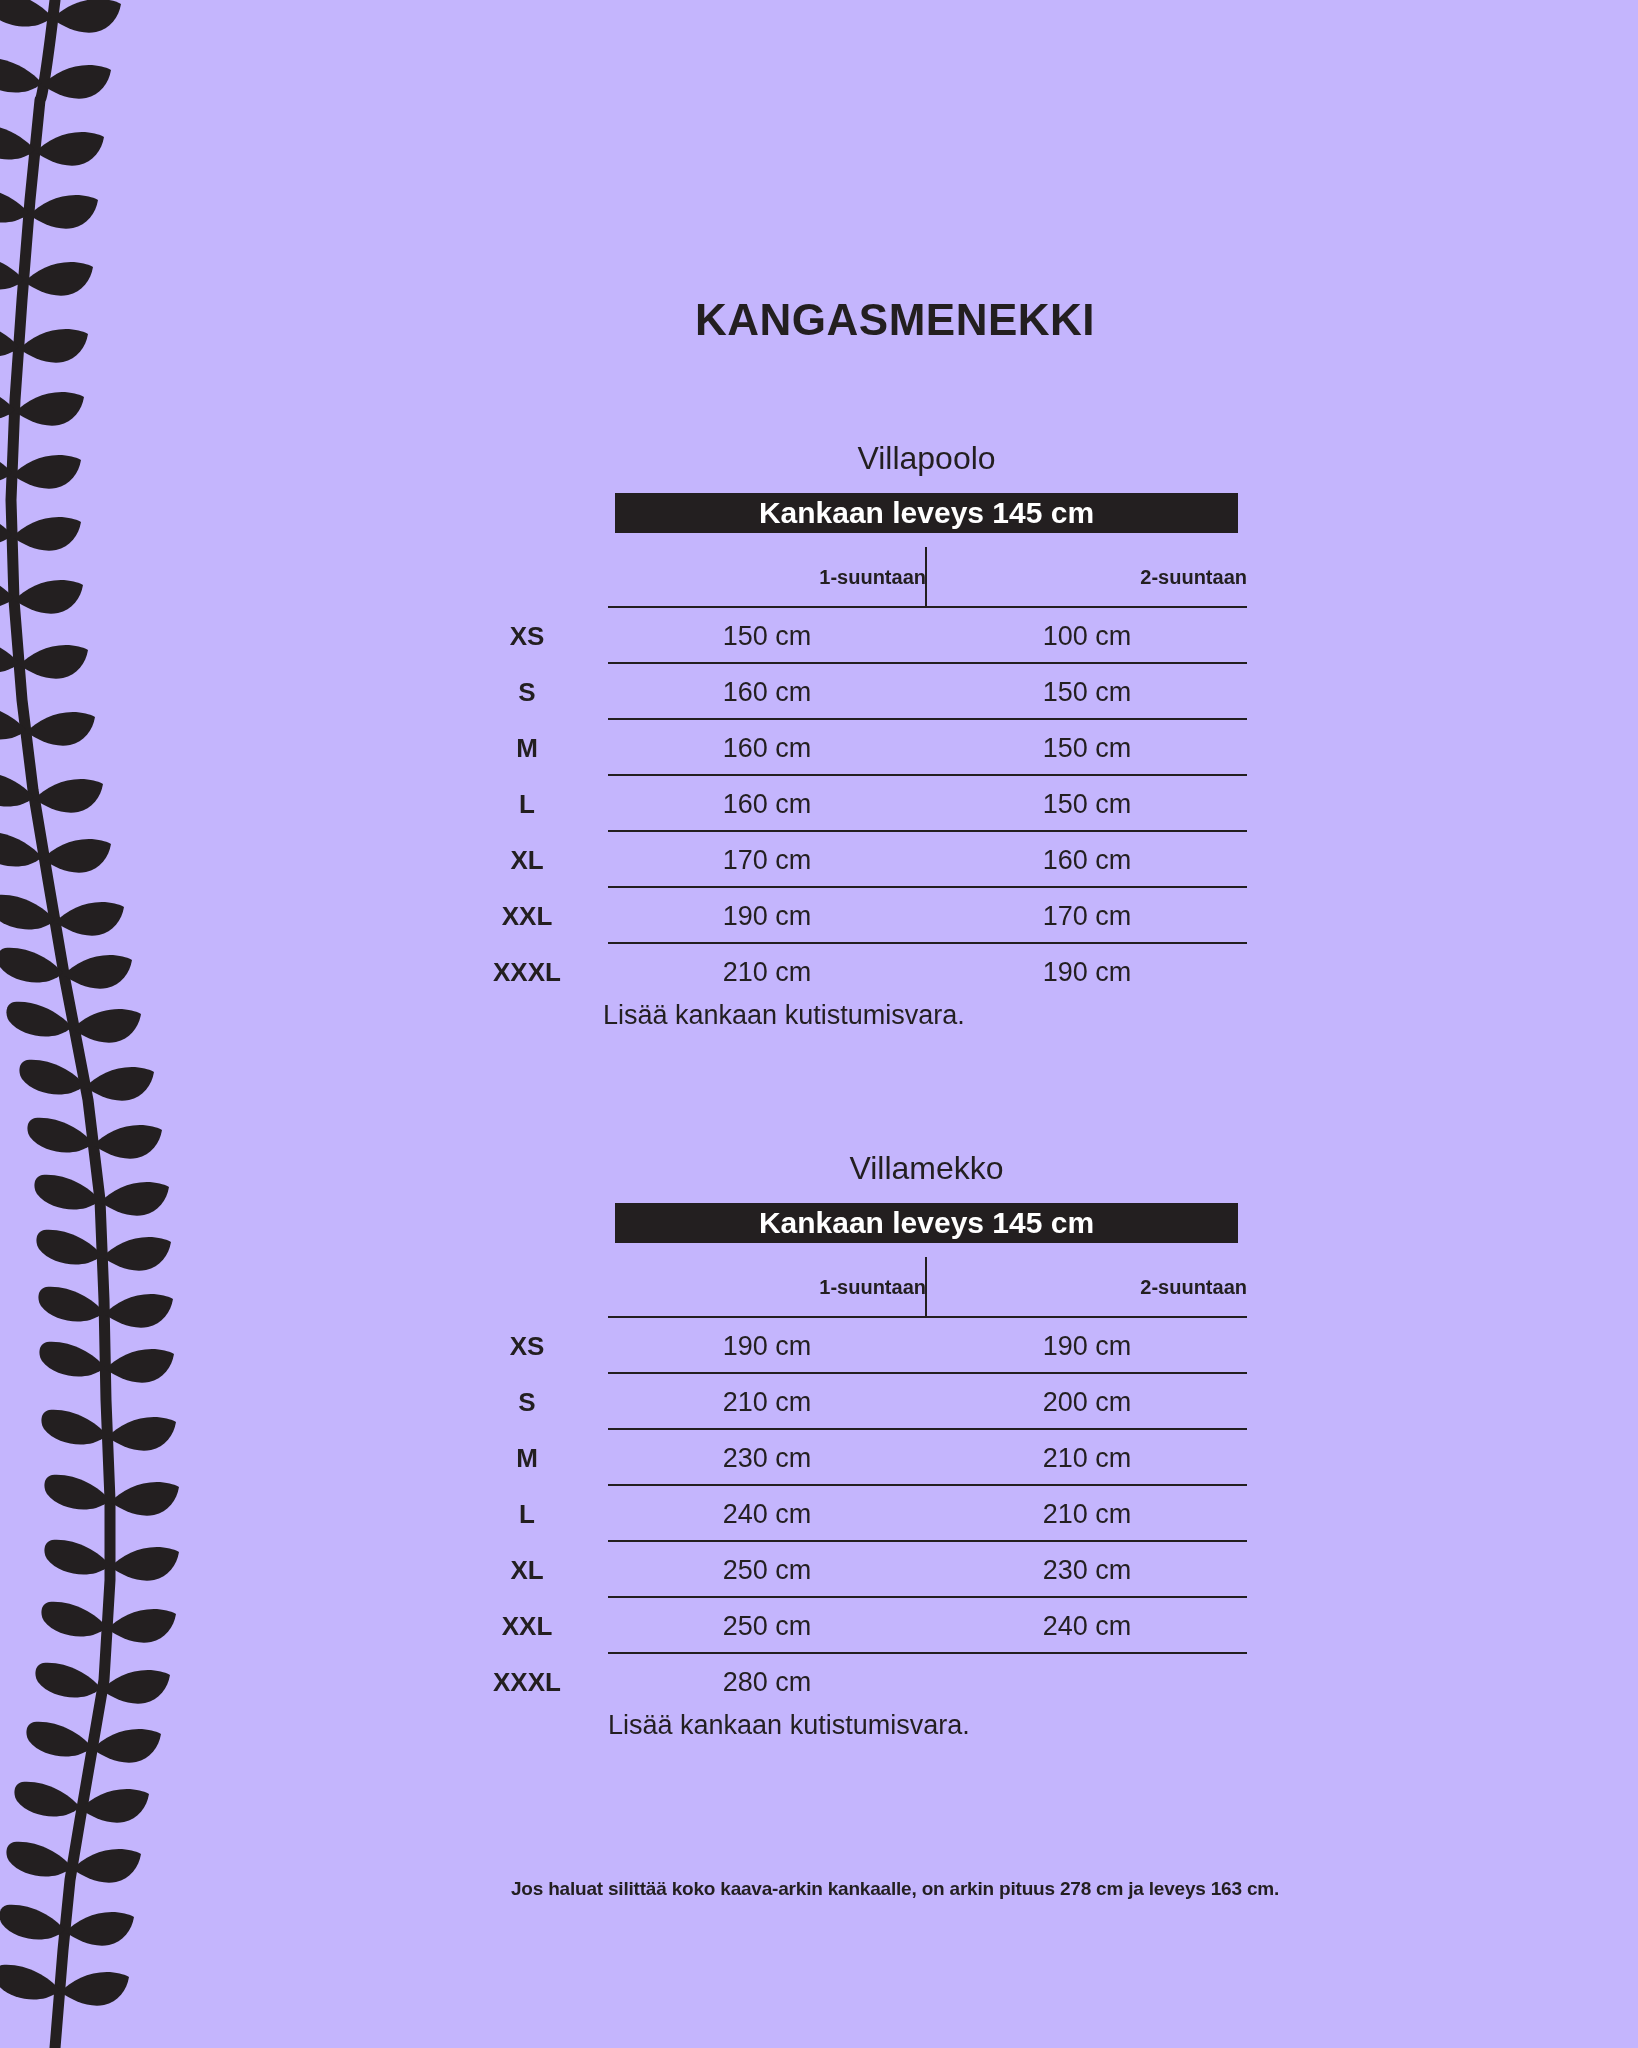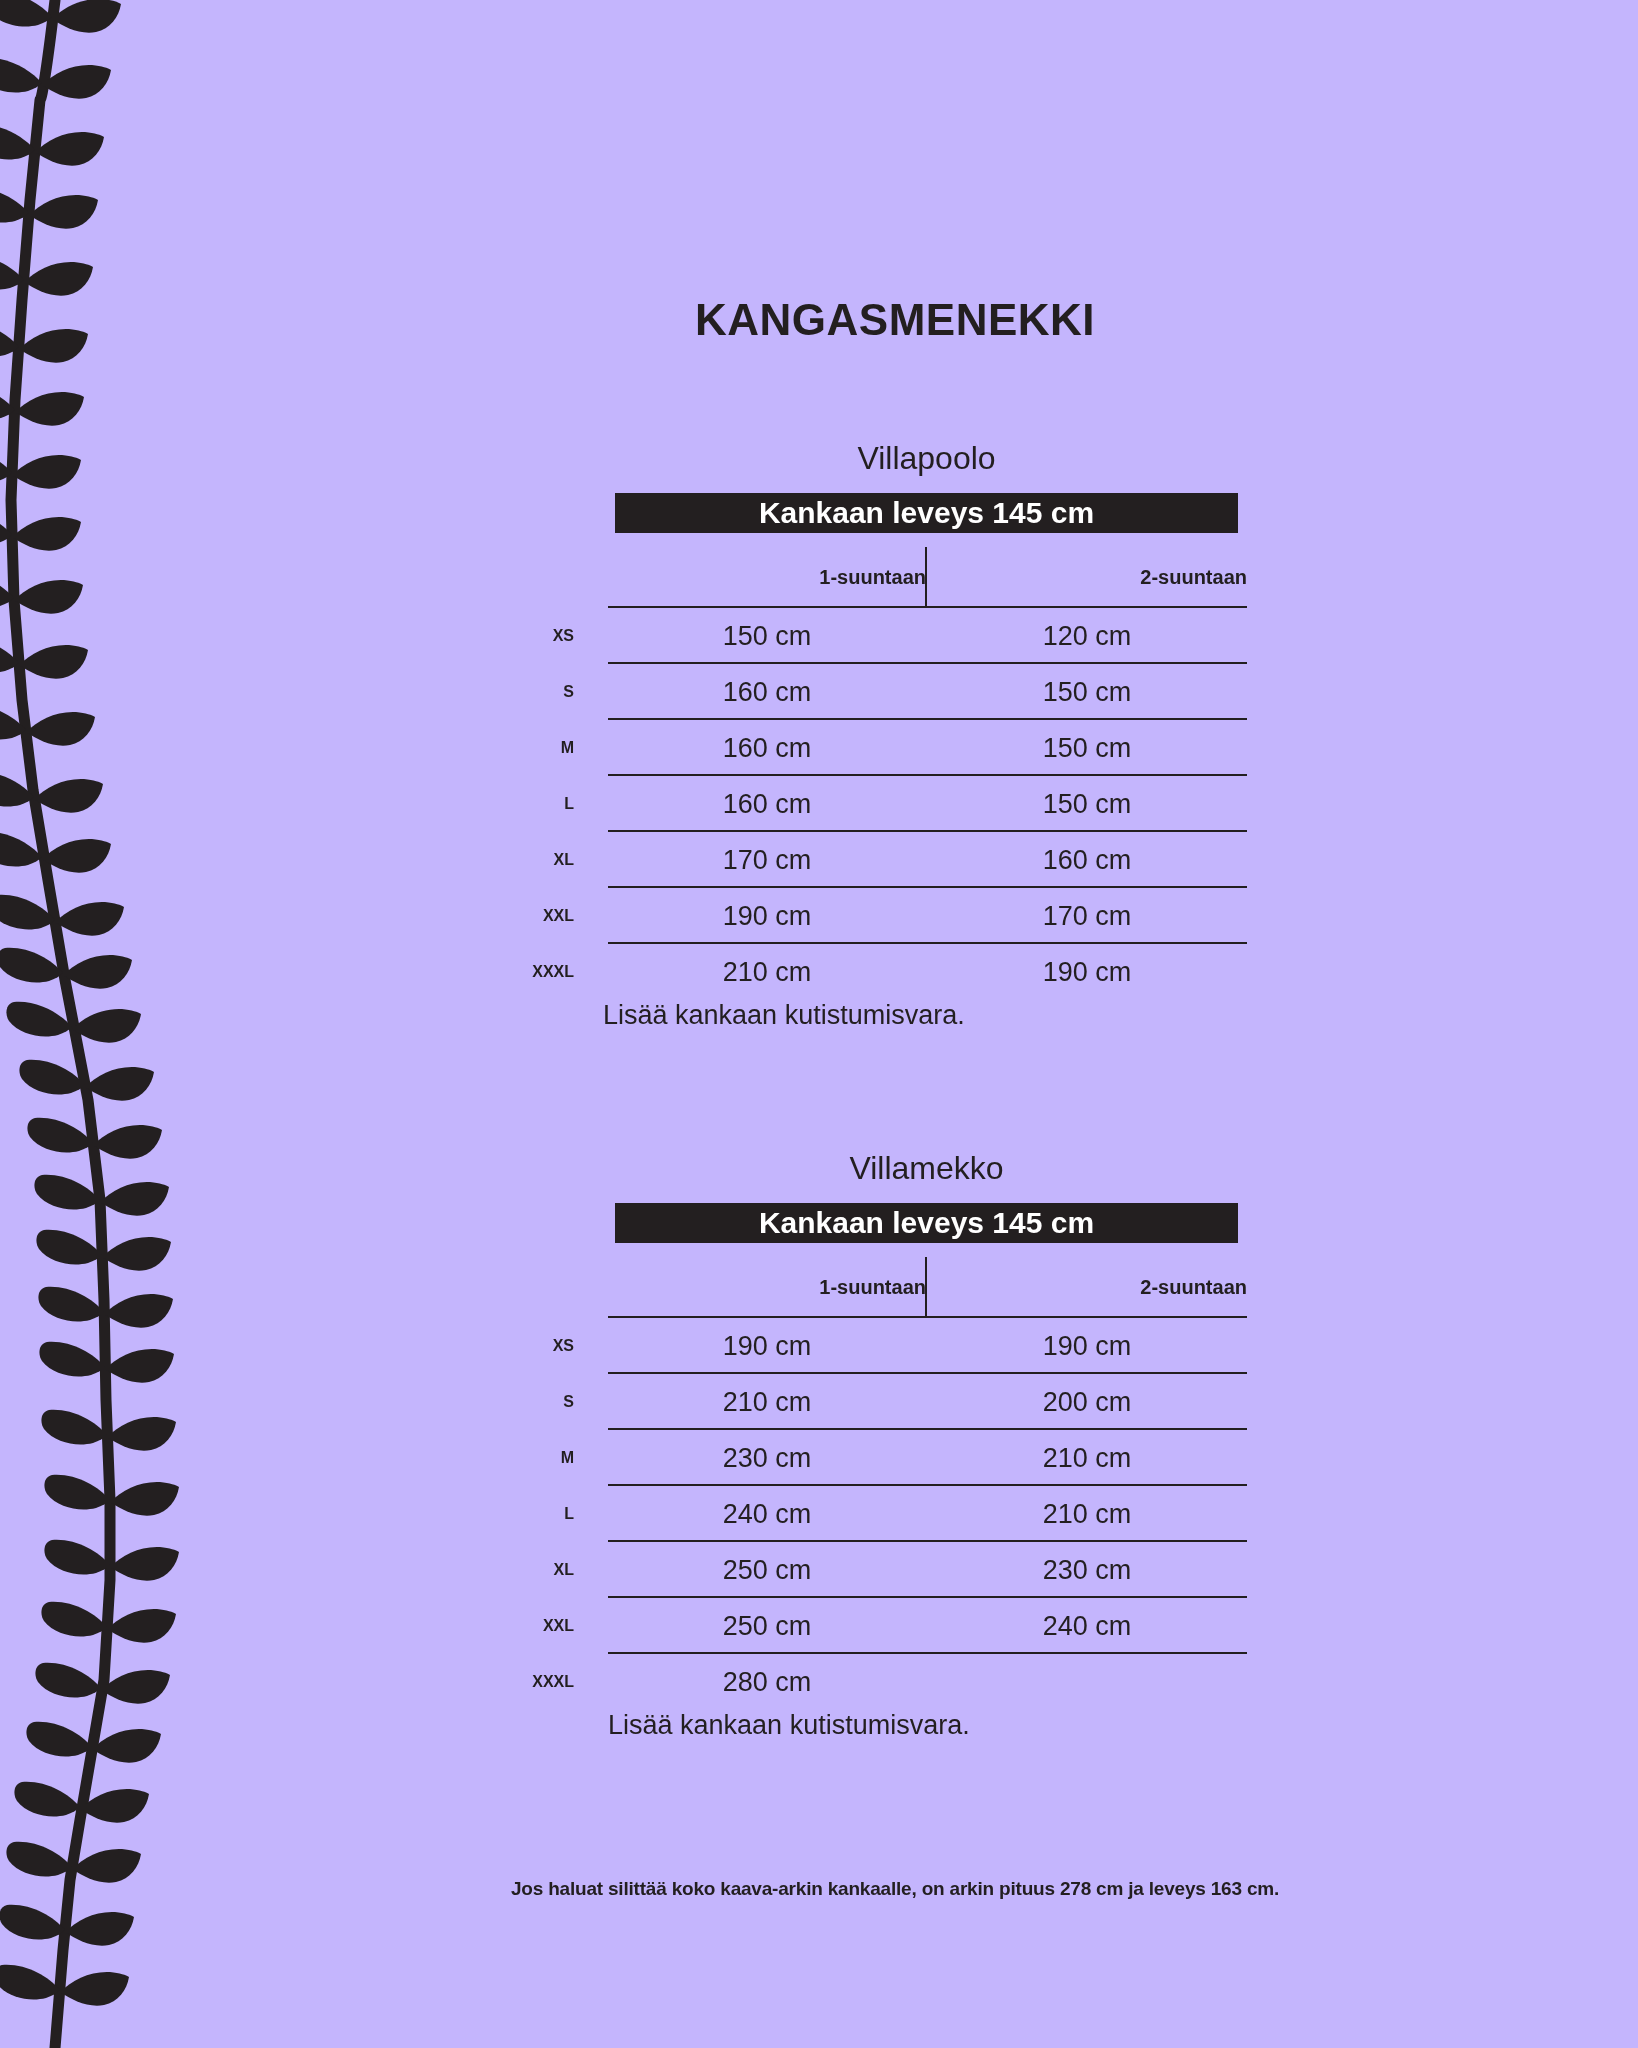--- a/index.html
+++ b/index.html
@@ -15,21 +15,21 @@
                text-align: center; font-size: 32px; font-weight: 400; }
   .bar { left: 615px; top: 0; width: 623px; height: 40px; background: #231f20; color: #ffffff;
          text-align: center; line-height: 40px; font-size: 30px; font-weight: 600; }
   .hdr { top: 54px; height: 60px; line-height: 60px; text-align: right; font-size: 20px; font-weight: 600; }
   .hdr.c1 { left: 608px; width: 318px; }
   .hdr.c2 { left: 927px; width: 320px; }
   .vdiv { left: 925px; top: 54px; width: 2px; height: 60px; background: #231f20; }
   .hline { left: 608px; width: 639px; height: 2px; background: #231f20; }
   .row { position: absolute; left: 480px; width: 767px; height: 56px; }
   .row .size { position: absolute; left: 0; width: 94px; top: 0; height: 56px; line-height: 56px;
-               text-align: right; font-size: 16px; font-weight: 600; }
+               text-align: center; font-size: 26px; font-weight: 600; }
   .row .v1 { position: absolute; left: 128px; width: 318px; top: 0; height: 56px; line-height: 56px;
              text-align: center; font-size: 27px; }
   .row .v2 { position: absolute; left: 447px; width: 320px; top: 0; height: 56px; line-height: 56px;
              text-align: center; font-size: 27px; }
   .note { top: 502px; height: 40px; line-height: 40px; font-size: 27px; white-space: nowrap; }
   .footer { left: 300px; top: 1874px; width: 1190px; height: 30px; line-height: 30px; text-align: center;
             font-size: 19px; font-weight: 700; letter-spacing: -0.2px; white-space: nowrap; }
 </style>
 </head>
 <body>
@@ -118,21 +118,21 @@
     <div class="abs sec-title">Villapoolo</div>
     <div class="abs bar">Kankaan leveys 145 cm</div>
     <div class="abs hdr c1">1-suuntaan</div>
     <div class="abs vdiv"></div>
     <div class="abs hdr c2">2-suuntaan</div>
     <div class="abs hline" style="top:113px;"></div>
 
     <div class="row" style="top:115px;">
       <div class="size">XS</div>
       <div class="v1">150 cm</div>
-      <div class="v2">120 cm</div>
+      <div class="v2">100 cm</div>
     </div>
     <div class="abs hline" style="top:169px;"></div>
     <div class="row" style="top:171px;">
       <div class="size">S</div>
       <div class="v1">160 cm</div>
       <div class="v2">150 cm</div>
     </div>
     <div class="abs hline" style="top:225px;"></div>
     <div class="row" style="top:227px;">
       <div class="size">M</div>

